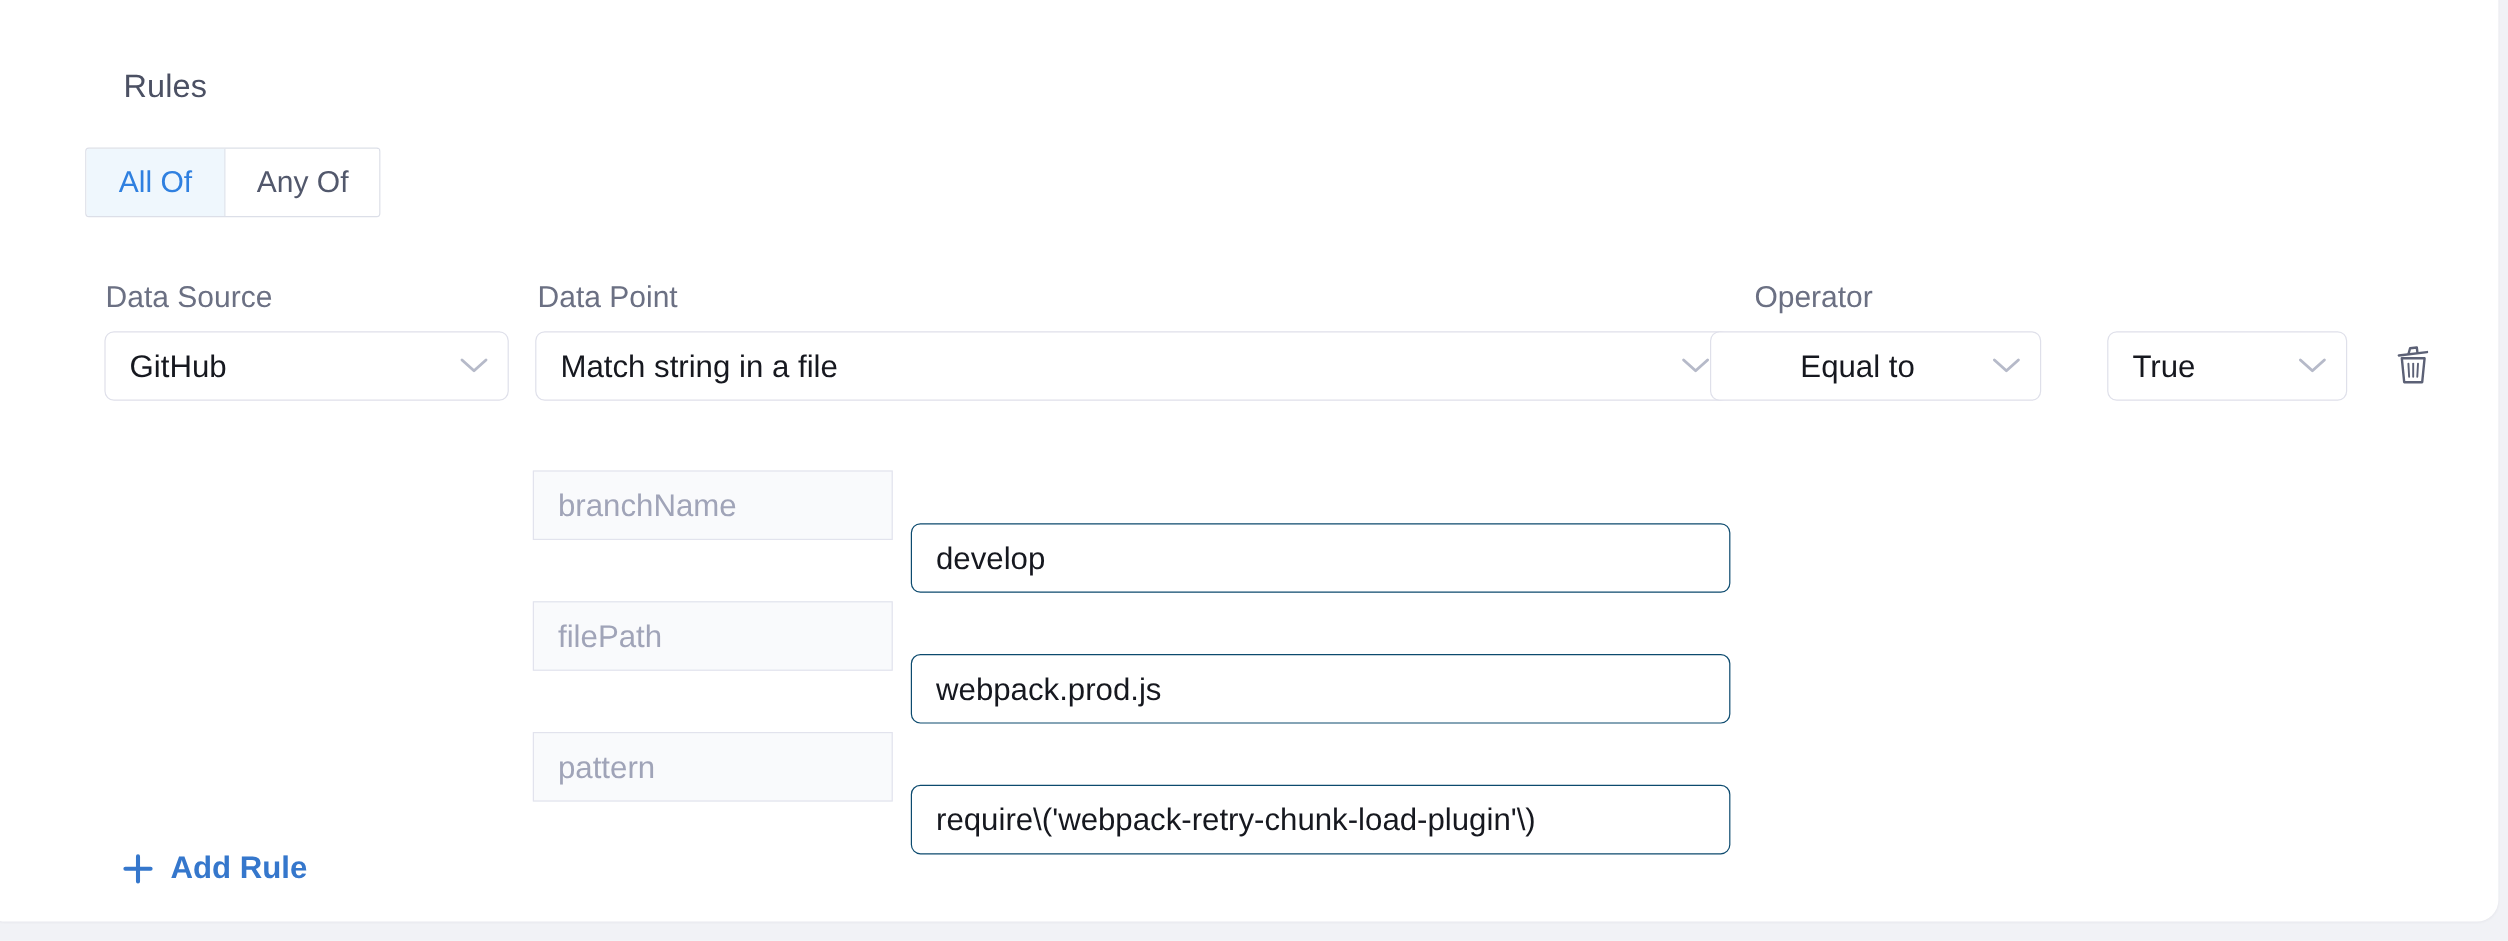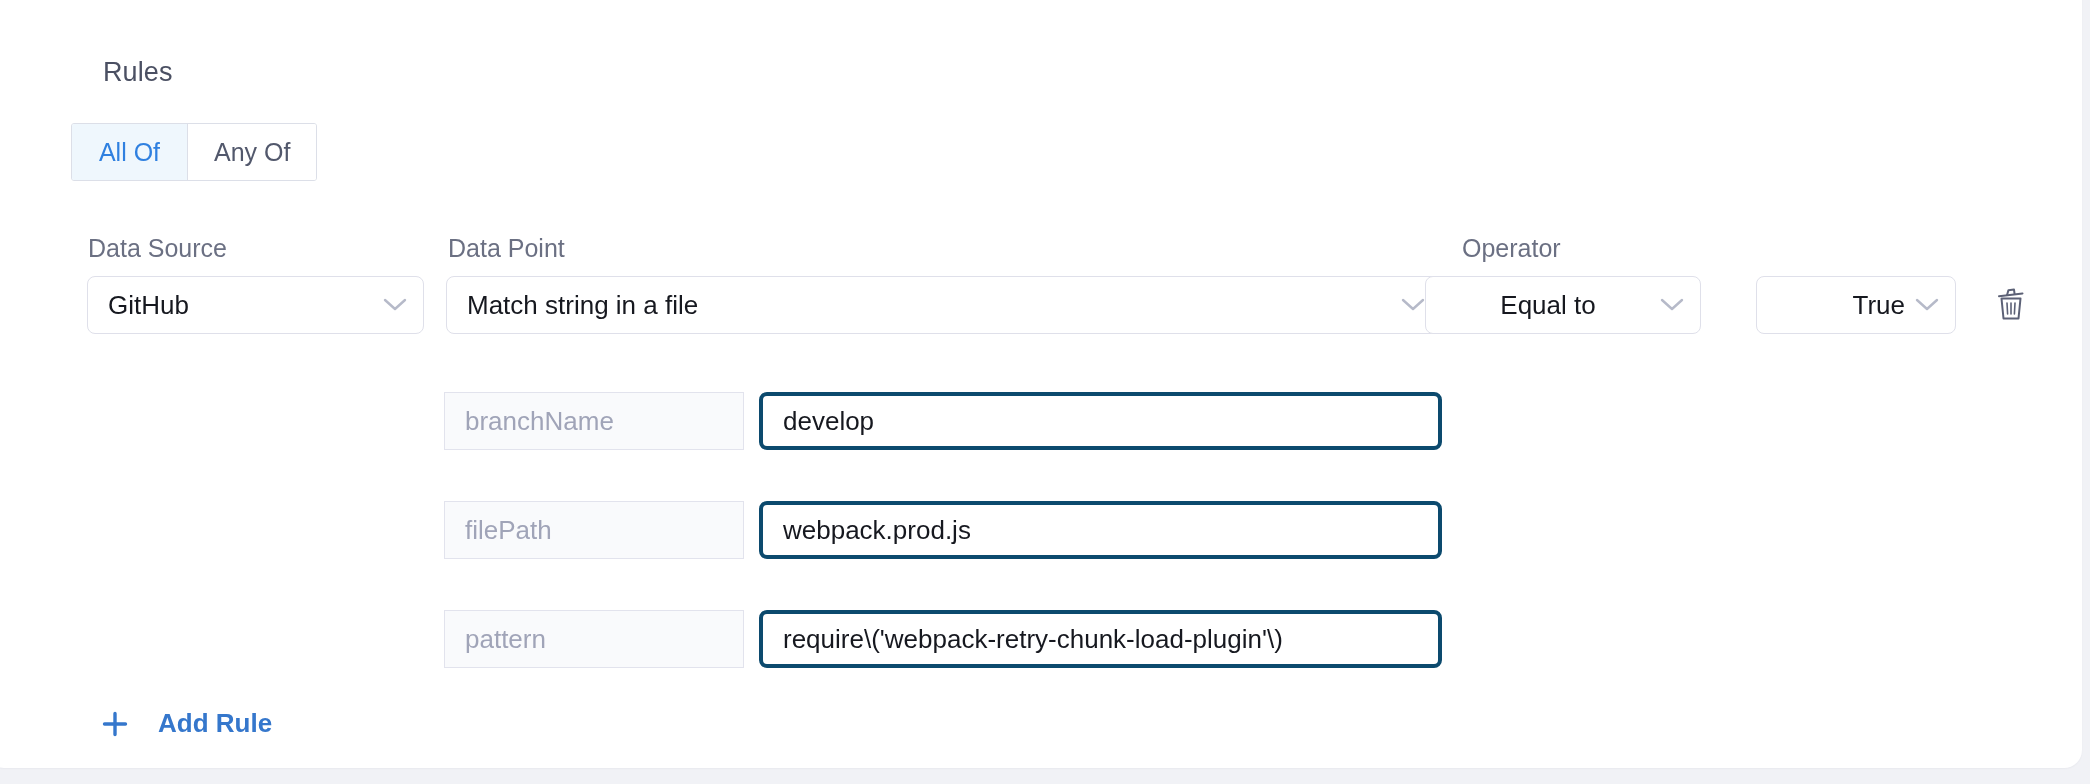--- a/index.html
+++ b/index.html
@@ -128,21 +128,21 @@
     align-items: center;
     justify-content: center;
     margin-right: 6px;
   }
   .chev svg { display: block; }
 
   
   .sel-datasource { left: 73px;  top: 258px; width: 337px; }
   .sel-datapoint  { left: 432px; top: 258px; width: 996px; }
   .sel-operator   { left: 1411px; top: 258px; width: 276px; text-align: center; }
-  .sel-truthy     { left: 1742px; top: 258px; width: 200px; text-align: right; }
+  .sel-truthy     { left: 1742px; top: 258px; width: 200px; }
 
   
   .trash-btn {
     position: absolute;
     left: 1977px;
     top: 268px;
     width: 40px;
     height: 40px;
     display: flex;
     align-items: center;
@@ -177,43 +177,44 @@
     padding-left: 20px;
     white-space: nowrap;
   }
 
   .param-val {
     position: absolute;
     left: 745px;
     width: 683px;
     height: 58px;
     box-sizing: border-box;
-    border: 4px solid #0c4a6e;
+    border: 1px solid #0c4a6e;
     border-radius: 8px;
     background: #ffffff;
     display: flex;
     align-items: center;
+    margin-top: 44px;
   }
   .param-val span {
     font-size: 26px;
     color: #16181f;
     padding-left: 20px;
     white-space: nowrap;
     overflow: hidden;
     text-overflow: ellipsis;
   }
 
   
   .add-rule {
     position: absolute;
     left: 88px;
     top: 690px;
     display: flex;
     align-items: center;
-    gap: 30px;
+    gap: 14px;
     cursor: pointer;
     user-select: none;
   }
   .add-rule .plus {
     display: flex;
     align-items: center;
     justify-content: center;
     width: 26px;
     height: 26px;
   }

